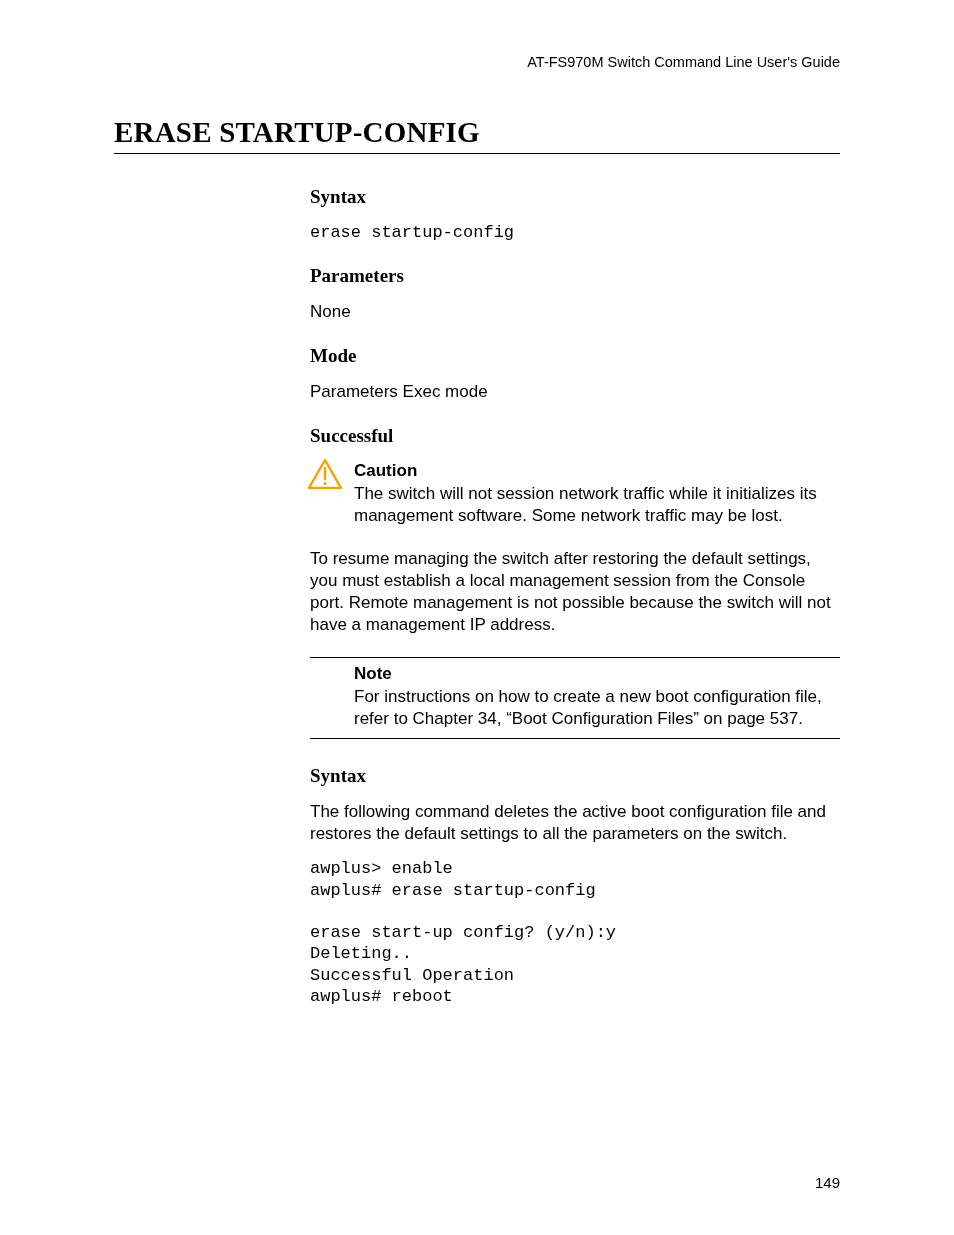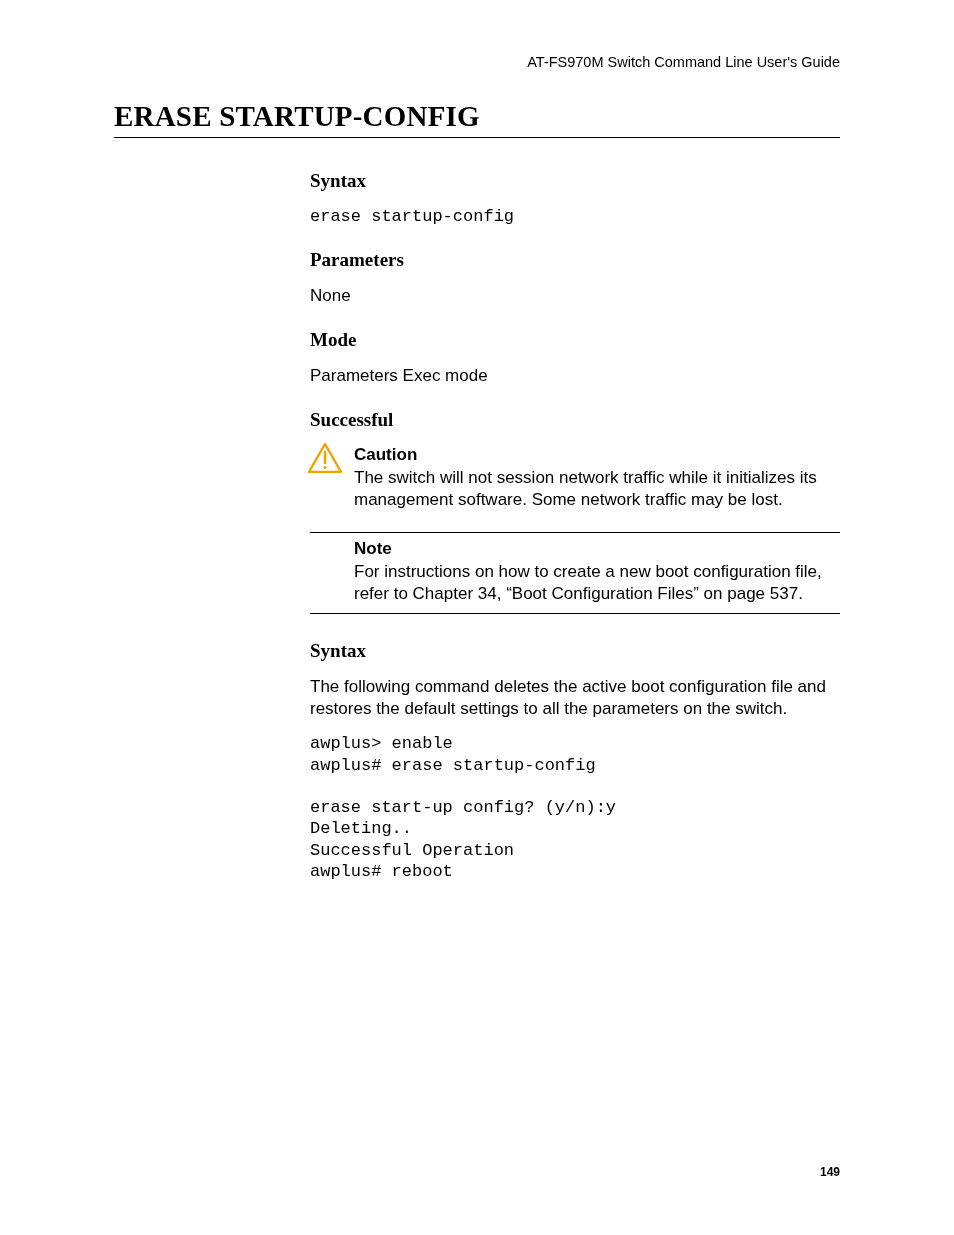--- a/index.html
+++ b/index.html
@@ -17,21 +17,21 @@
     width: 954px;
     height: 1235px;
     box-sizing: border-box;
     padding: 54px 114px 0 114px;
   }
   .running-head {
     text-align: right;
     font-size: 14.5px;
     font-family: Arial, Helvetica, sans-serif;
     color: #000;
-    margin-bottom: 30px;
+    margin-bottom: 46px;
   }
   h1.cmd-title {
     font-family: "Times New Roman", Times, serif;
     font-weight: bold;
     font-size: 29px;
     letter-spacing: 0.2px;
     margin: 0 0 2px 0;
     padding-bottom: 4px;
     border-bottom: 1.5px solid #000;
   }
@@ -104,23 +104,22 @@
     margin-bottom: 2px;
   }
   .note-box .text {
     font-family: Arial, Helvetica, sans-serif;
     font-size: 17px;
     line-height: 1.28;
   }
   .page-num {
     position: absolute;
     right: 114px;
-    bottom: 56px;
-    font-size: 12px;
-    font-weight: bold;
+    bottom: 44px;
+    font-size: 15px;
   }
 </style>
 </head>
 <body>
 
 <div class="page">
 
   <div class="running-head">AT-FS970M Switch Command Line User's Guide</div>
 
   <h1 class="cmd-title">ERASE STARTUP-CONFIG</h1>
@@ -141,20 +140,21 @@
     <div class="callout">
       <svg class="caution-icon" viewBox="0 0 34 30">
         <polygon points="17,1 33,29 1,29" fill="none" stroke="#f5a200" stroke-width="2.4" stroke-linejoin="round"></polygon>
         <line x1="17" y1="9" x2="17" y2="20" stroke="#f5a200" stroke-width="2.5" stroke-linecap="round"></line>
         <circle cx="17" cy="24.5" r="1.6" fill="#f5a200"></circle>
       </svg>
       <span class="label">Caution</span>
       <span class="text">The switch will not session network traffic while it initializes its management software. Some network traffic may be lost.</span>
     </div>
 
+    <p class="body">To resume managing the switch after restoring the default settings, you must establish a local management session from the Console port. Remote management is not possible because the switch will not have a management IP address.</p>
 
     <div class="note-box">
       <span class="label">Note</span>
       <span class="text">For instructions on how to create a new boot configuration file, refer to Chapter 34, “Boot Configuration Files” on page 537.</span>
     </div>
 
     <h2 class="section">Syntax</h2>
     <p class="body" style="margin-bottom:14px">The following command deletes the active boot configuration file and restores the default settings to all the parameters on the switch.</p>
     <div class="mono-block">awplus&gt; enable
 awplus# erase startup-config

